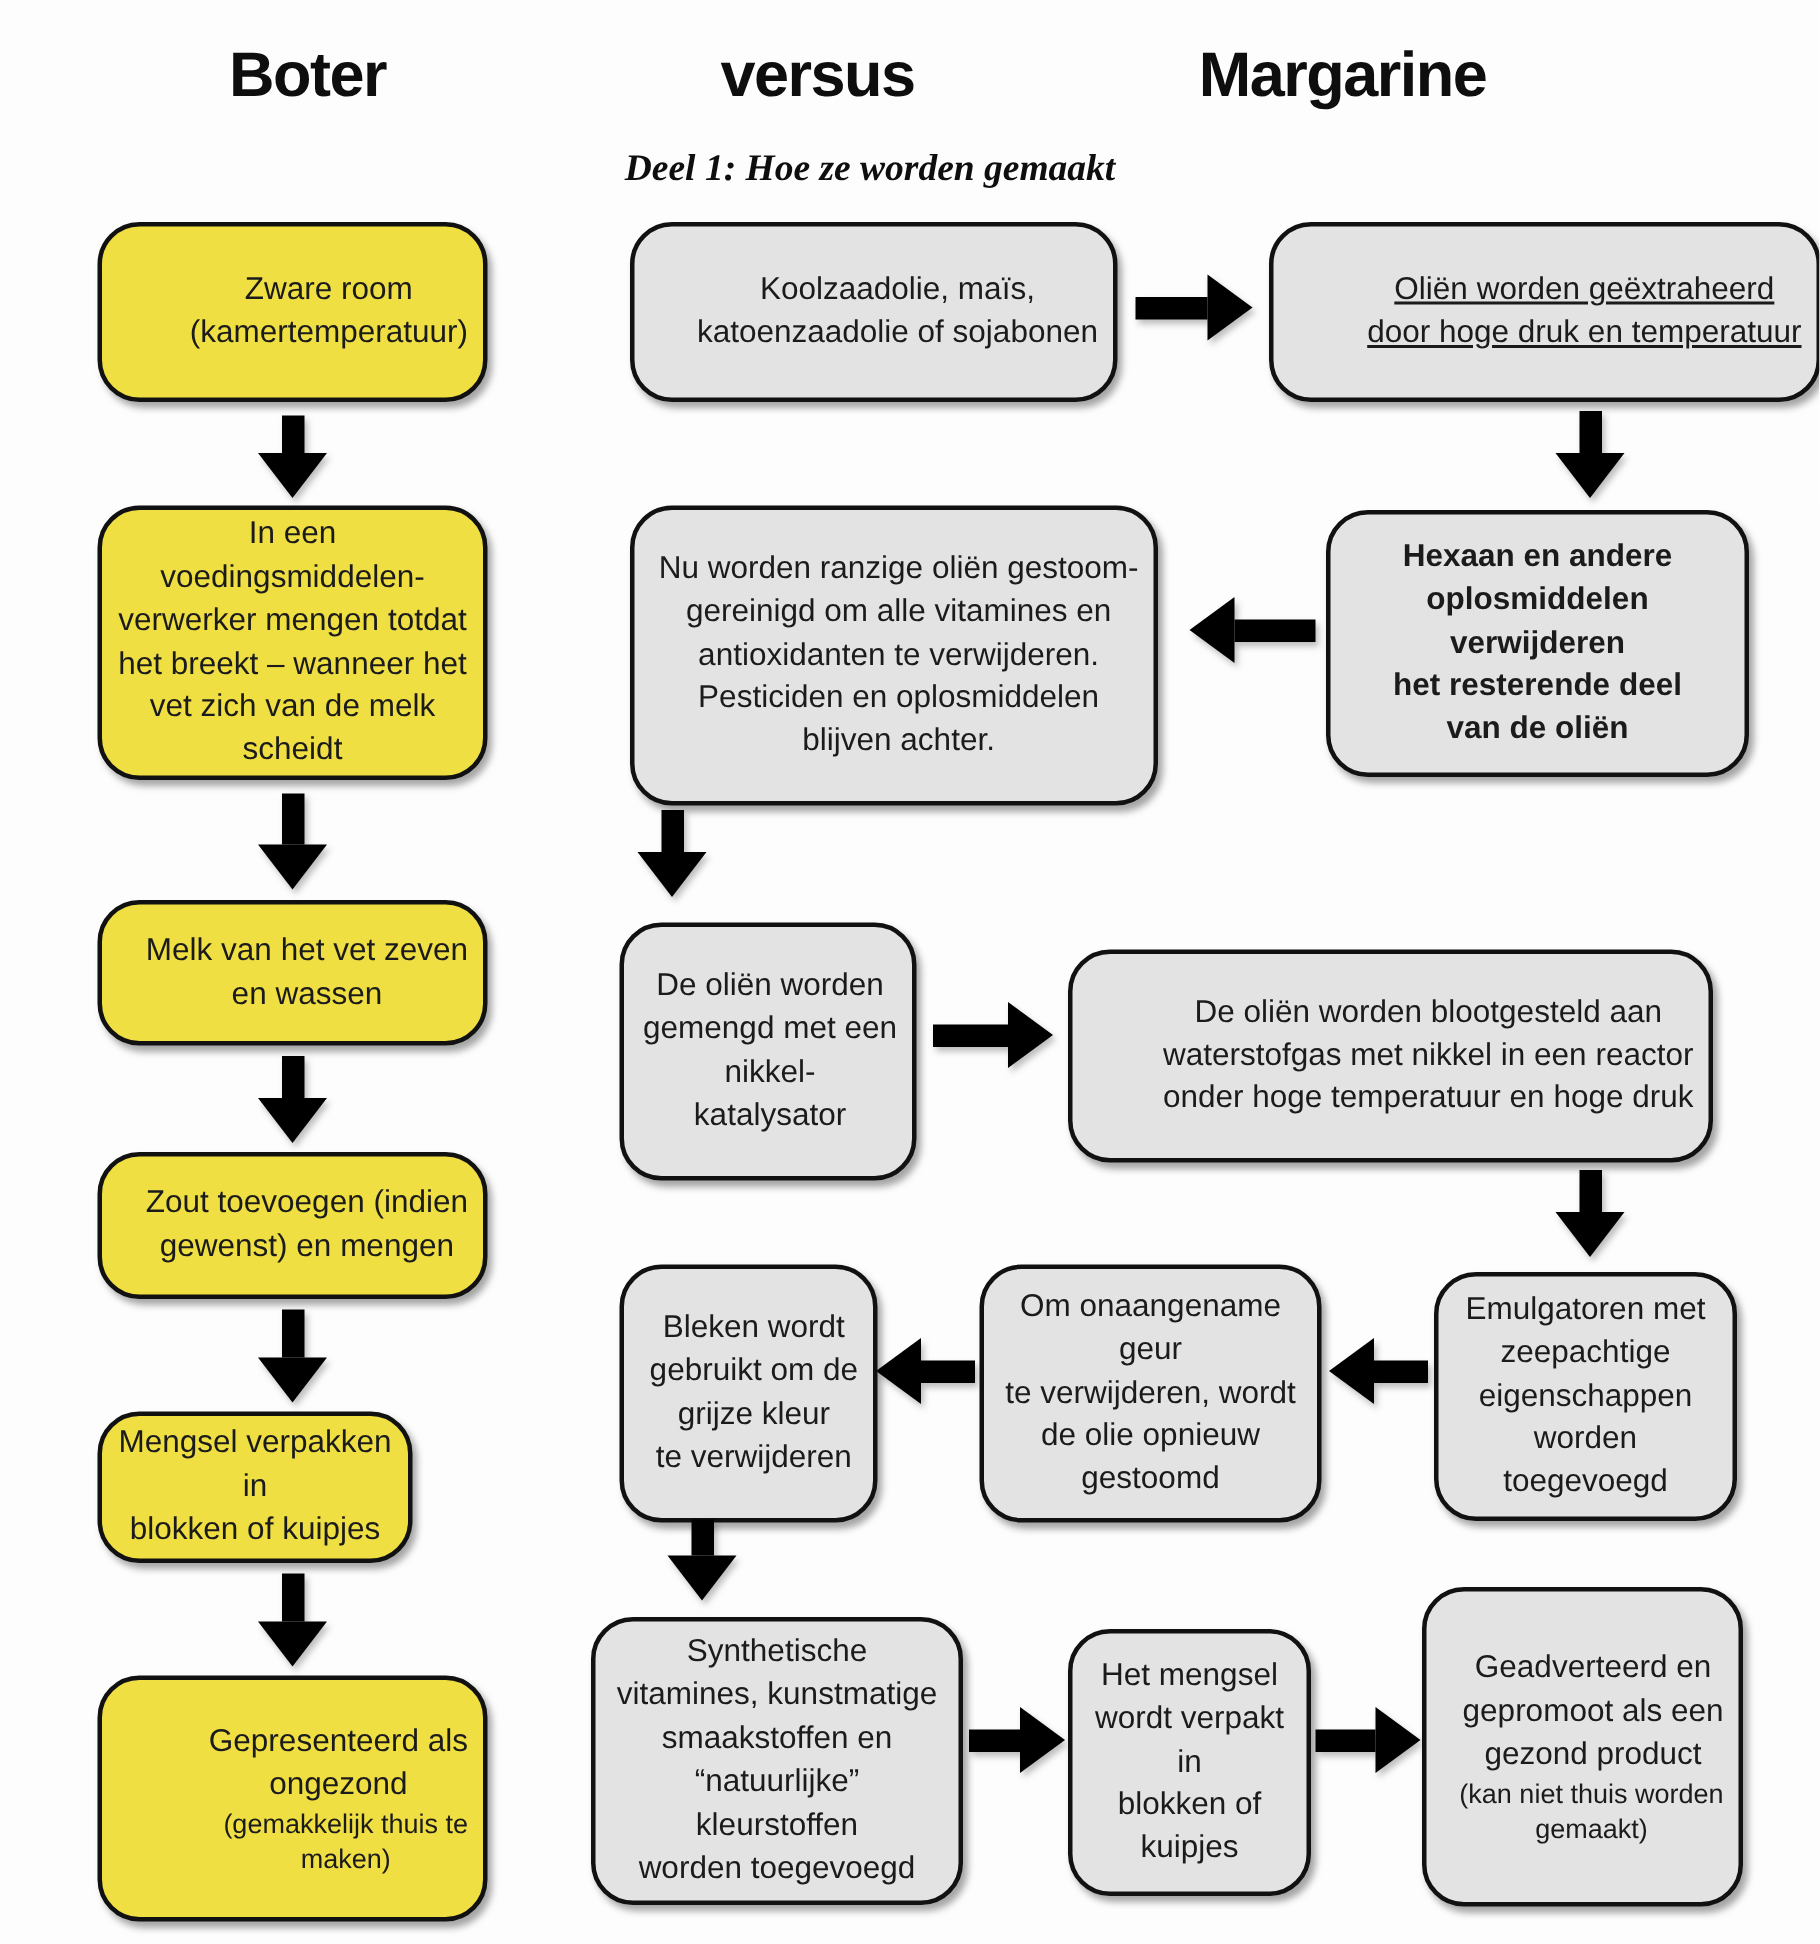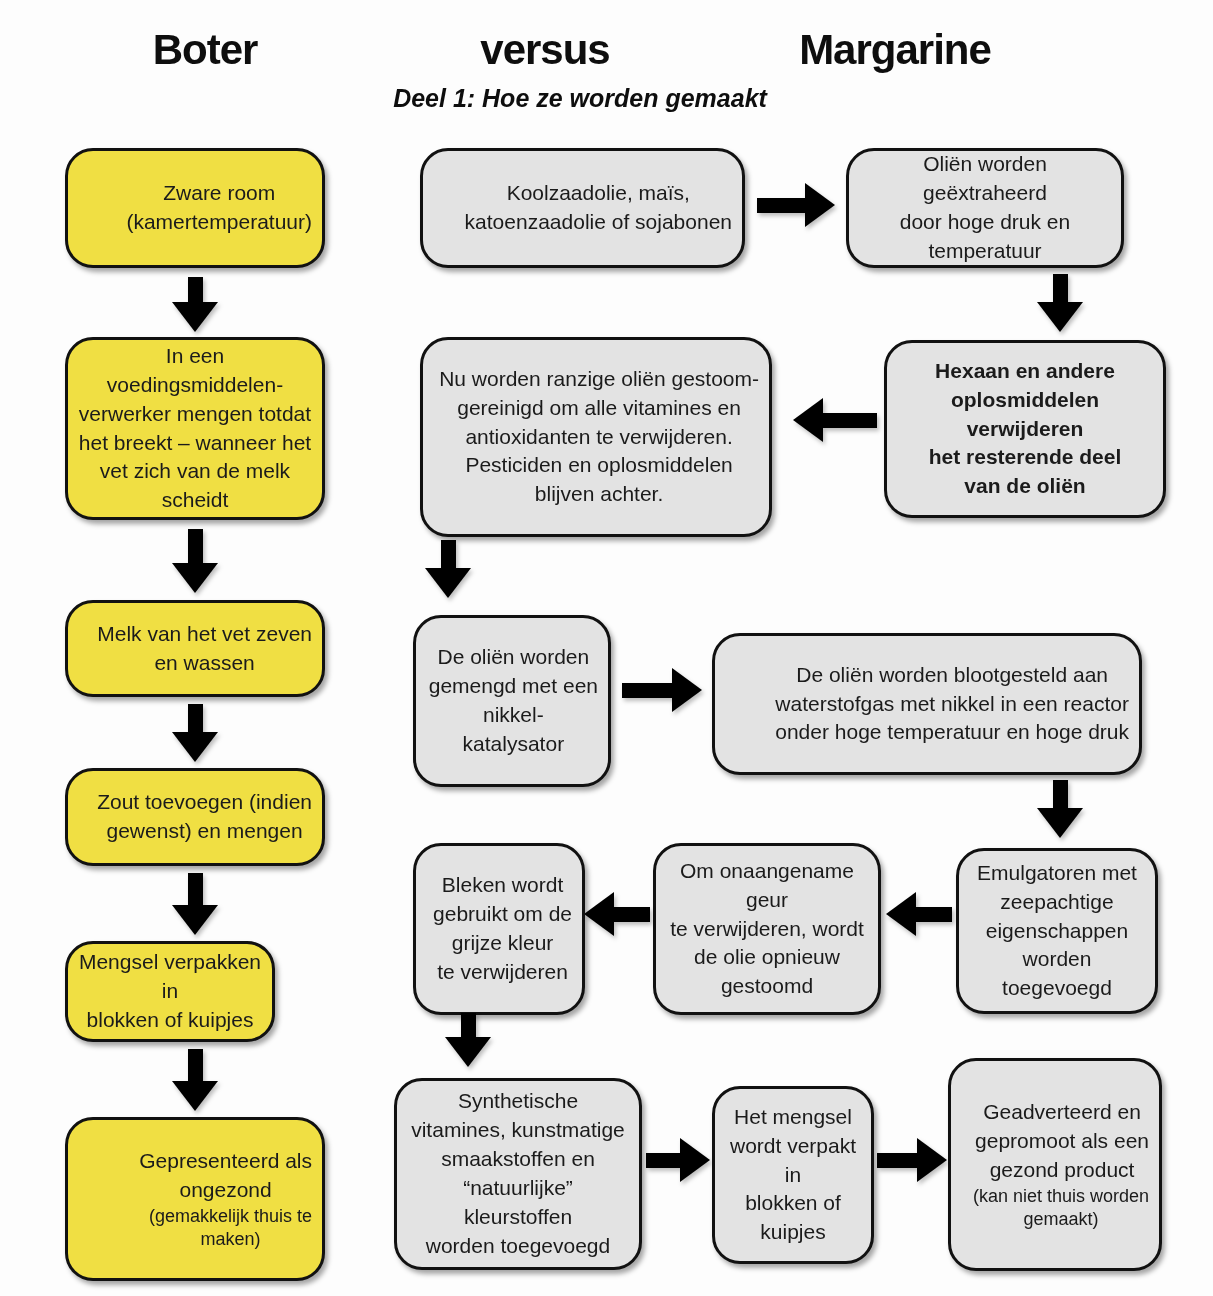--- a/index.html
+++ b/index.html
@@ -54,39 +54,39 @@
     border-top:22px solid transparent; border-bottom:22px solid transparent;
     border-left:30px solid var(--arrow, #000); }
   .head-left { width:0; height:0;
     border-top:22px solid transparent; border-bottom:22px solid transparent;
     border-right:30px solid var(--arrow, #000); }
 
   
   #t-left  { left:205px; top:26px; }
   #t-mid   { left:545px; top:26px; }
   #t-right { left:895px; top:26px; }
-  #t-sub   { left:580px; top:84px; }
+  #t-sub   { left:580px; top:99px;font-family:Liberation Serif, serif; }
 
   
   #y1 { left:65px; top:148px;  width:260px; height:120px; }
   #y2 { left:65px; top:337px;  width:260px; height:183px; }
   #y3 { left:65px; top:600px;  width:260px; height:97px;  }
   #y4 { left:65px; top:768px;  width:260px; height:98px;  }
   #y5 { left:65px; top:941px;  width:210px; height:101px; }
   #y6 { left:65px; top:1117px; width:260px; height:164px; }
   #ya1 { left:172px; top:277px;  width:46px; height:55px; }
   #ya2 { left:172px; top:529px;  width:46px; height:64px; }
   #ya3 { left:172px; top:704px;  width:46px; height:58px; }
   #ya4 { left:172px; top:873px;  width:46px; height:62px; }
   #ya5 { left:172px; top:1049px; width:46px; height:62px; }
 
   
   #g1  { left:420px; top:148px;  width:325px; height:120px; }
   #ra1 { left:757px; top:183px;  width:78px;  height:44px;  }
-  #g2  { left:846px; top:148px;  width:278px; height:120px; }
+  #g2  { left:846px; top:148px;  width:368px; height:120px;text-decoration:underline; }
   #da1 { left:1037px; top:274px; width:46px;  height:58px;  }
   #g3  { left:884px; top:340px;  width:282px; height:178px;font-weight:bold; }
   #la1 { left:793px; top:398px;  width:84px;  height:44px;  }
   #g4  { left:420px; top:337px;  width:352px; height:200px; }
   #da2 { left:425px; top:540px;  width:46px;  height:58px;  }
   #g5  { left:413px; top:615px;  width:198px; height:172px; }
   #ra2 { left:622px; top:668px;  width:80px;  height:44px;  }
   #g6  { left:712px; top:633px;  width:430px; height:142px; }
   #da3 { left:1037px; top:780px; width:46px;  height:58px;  }
   #g7  { left:956px; top:848px;  width:202px; height:166px; }

